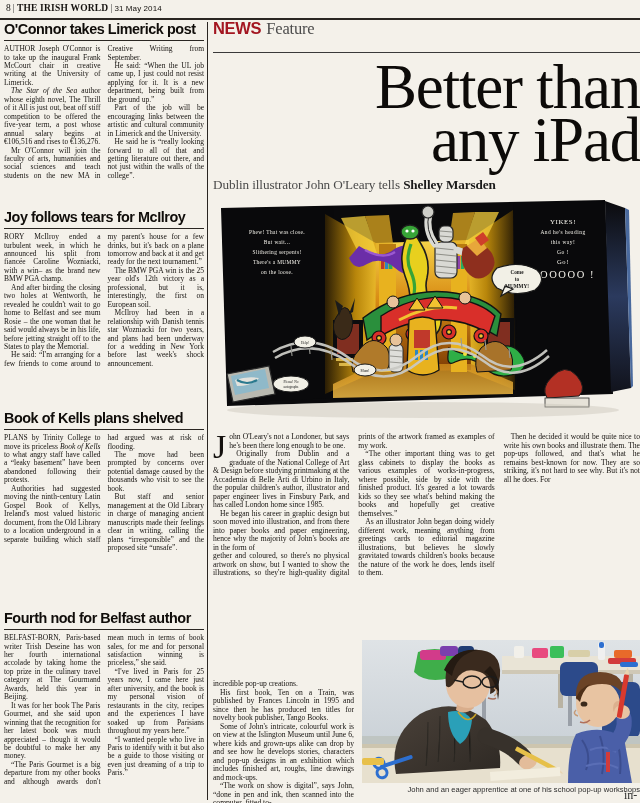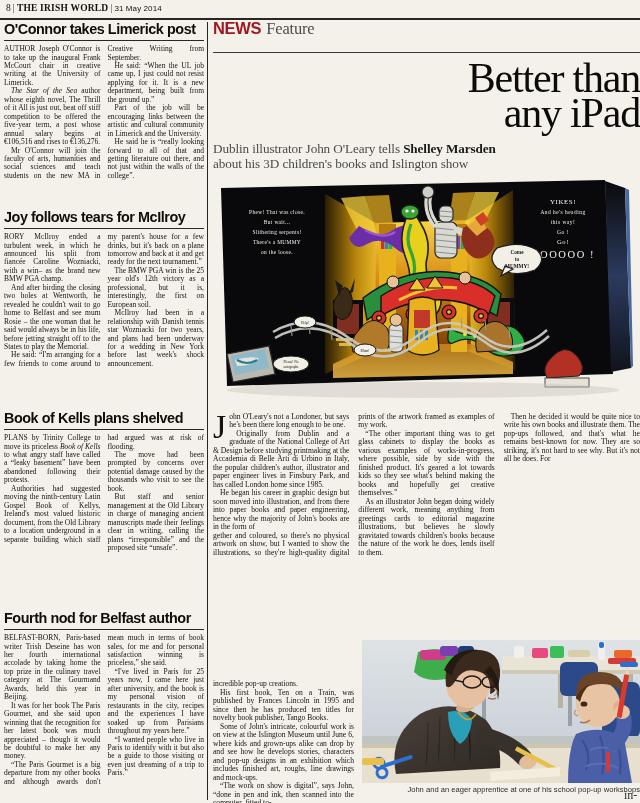--- a/index.html
+++ b/index.html
@@ -51,21 +51,21 @@
     display:flex;align-items:baseline;gap:5px;
     font-family:"Liberation Sans",sans-serif;line-height:1;
     padding-bottom:14px;
   }
   .kicker .news{font-weight:700;font-size:16.5px;letter-spacing:-.3px;}
   .kicker .feat{font-weight:400;font-size:16.5px;letter-spacing:-.2px;color:#4c4c4c;font-family:"Liberation Serif",serif;}
   .kicker-rule{width:427px;height:1.4px;background:#3a3a3a;}
 
   .head{
     font-family:"Liberation Serif",serif;
-    font-size:42px;line-height:.84;font-weight:400;
+    font-size:63px;line-height:.84;font-weight:400;
     text-align:right;letter-spacing:-1.2px;
     margin:8px 0 0 0;color:#0d0b09;
   }
   .head .l2{display:block;}
 
   .stand{
     font-family:"Liberation Serif",serif;
     font-size:13.2px;line-height:14.6px;color:#4a4a4a;
     margin:11px 0 6px 0;letter-spacing:-.1px;
   }
@@ -185,21 +185,20 @@
     </div>
     <div class="kicker-rule"></div>
 
     <h1 class="head">
       <span>Better than</span>
       <span class="l2">any iPad</span>
     </h1>
 
     <div class="stand">
       <span>Dublin illustrator John O'Leary tells </span><b>Shelley Marsden</b><br>
-      <span>about his 3D children's books and Islington show</span>
     </div>
 
     <div class="popup">
       <svg width="427" height="226" viewBox="0 0 427 226">
         <defs>
           <linearGradient id="gWallL" x1="0" y1="0" x2="1" y2="0">
             <stop offset="0" stop-color="#2a1d05"></stop>
               <stop offset=".55" stop-color="#b8860b"></stop>
               <stop offset="1" stop-color="#f2c230"></stop>
           </linearGradient>

